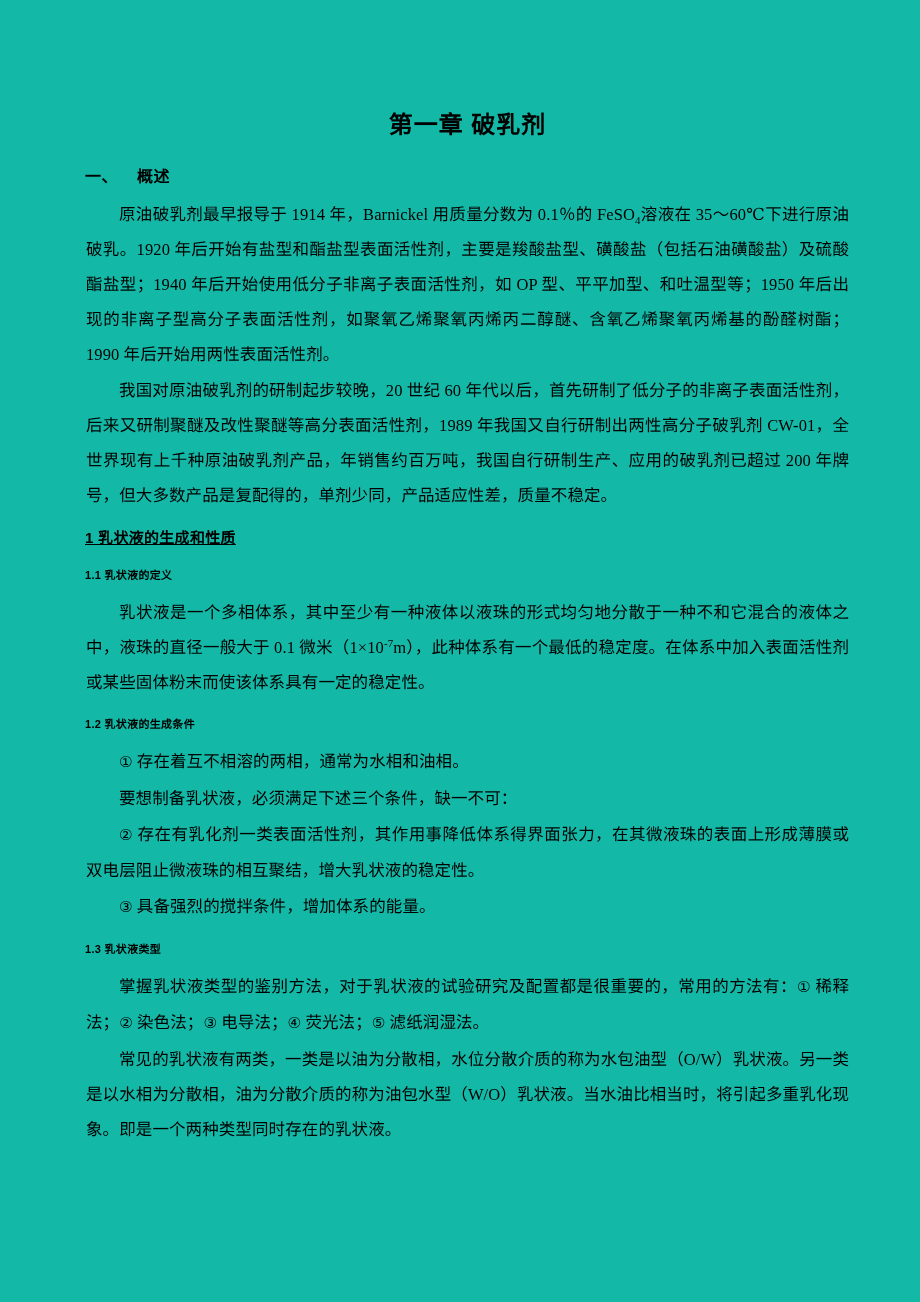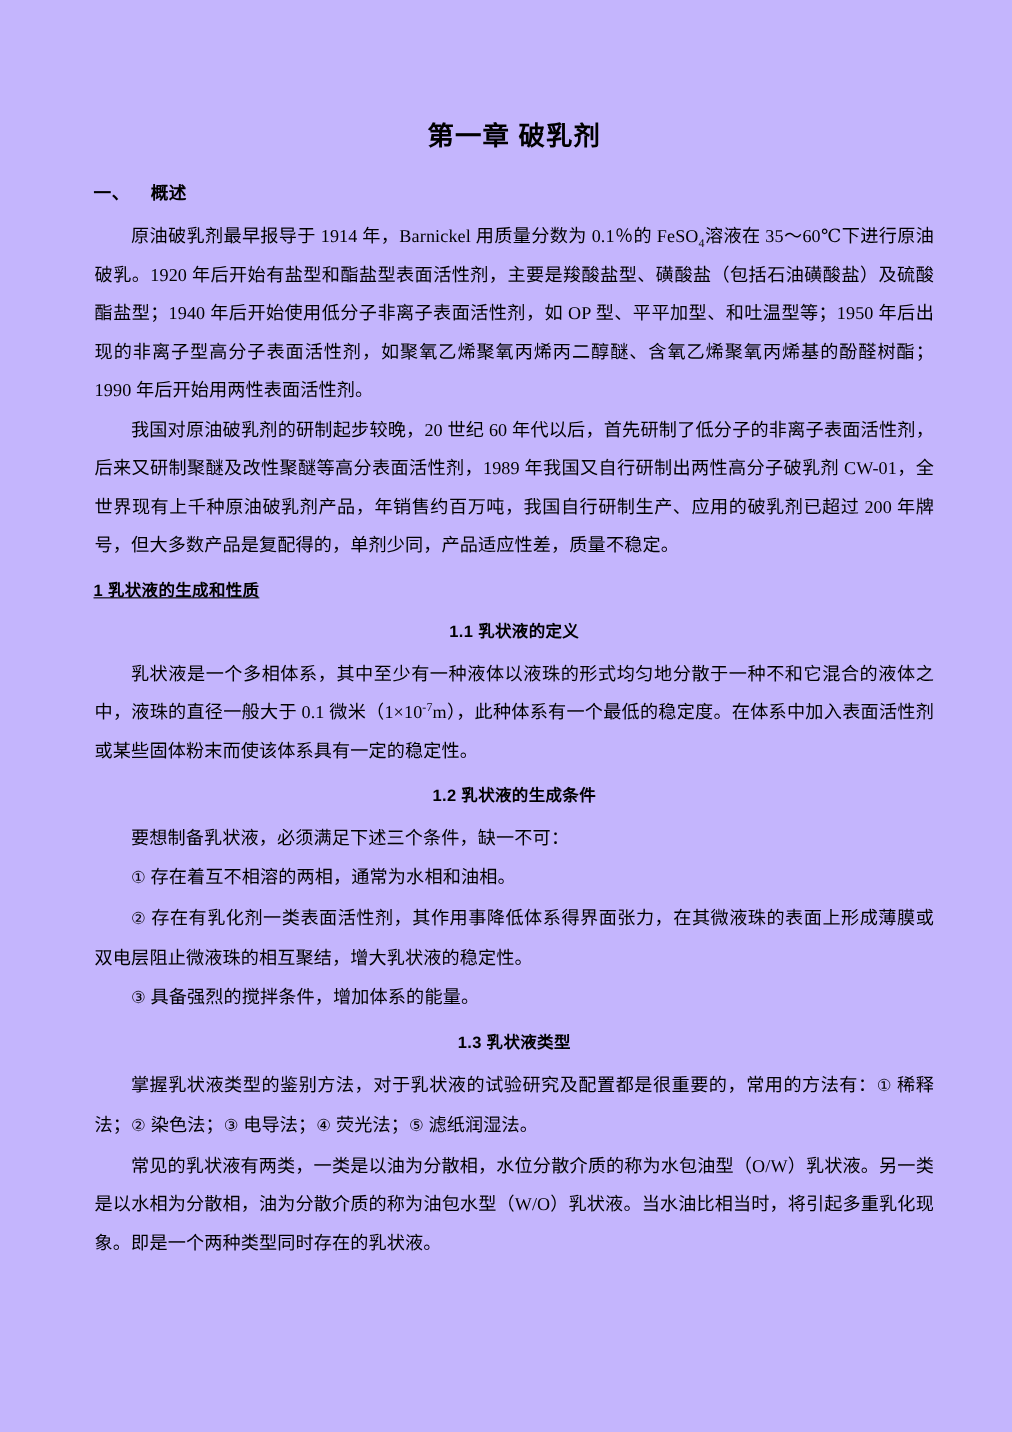--- a/index.html
+++ b/index.html
@@ -11,21 +11,21 @@
   body {
     font-family: "Liberation Serif", "DejaVu Serif", serif;
     color: #000000;
     -webkit-font-smoothing: antialiased;
   }
   .page {
     position: relative;
     width: 920px;
     height: 1302px;
     margin: 0 auto;
-    background: #c4b5fd;
+    background: #14b8a6;
     overflow: hidden;
     box-sizing: border-box;
   }
   .content {
     position: absolute;
     left: 85px;
     top: 0;
     width: 765px;
   }
   
@@ -67,25 +67,24 @@
     font-weight: bold;
     font-size: 15px;
     line-height: 26px;
     margin: 12px 0 0 0;
     letter-spacing: 0.3px;
     text-decoration: underline;
   }
   .h-3 {
     font-family: "Liberation Sans", "DejaVu Sans", sans-serif;
     font-weight: bold;
-    font-size: 15px;
+    font-size: 11px;
     line-height: 26px;
     margin: 11px 0 0 0;
     letter-spacing: 0.3px;
-    text-align: center;
   }
   
   p.body {
     font-size: 16.5px;
     line-height: 35px;
     margin: 1px;
     text-align: justify;
     text-justify: inter-ideograph;
     text-indent: 2em;
     letter-spacing: 0.1px;
@@ -125,23 +124,23 @@
     <h3 class="h-3">1.1 乳状液的定义</h3>
 
     <div class="gap-s"></div>
 
     <p class="body"><span>乳状液是一个多相体系，其中至少有一种液体以液珠的形式均匀地分散于一种不和它混合的液体之中，液珠的直径一般大于 0.1 微米（1×10</span><sup>-7</sup><span>m），此种体系有一个最低的稳定度。在体系中加入表面活性剂或某些固体粉末而使该体系具有一定的稳定性。</span></p>
 
     <h3 class="h-3">1.2 乳状液的生成条件</h3>
 
     <div class="gap-s"></div>
 
+    <p class="body"><span class="circled">①</span>&nbsp;<span>存在着互不相溶的两相，通常为水相和油相。</span></p>
+
     <p class="body">要想制备乳状液，必须满足下述三个条件，缺一不可：</p>
-
-    <p class="body"><span class="circled">①</span>&nbsp;<span>存在着互不相溶的两相，通常为水相和油相。</span></p>
 
     <p class="body"><span class="circled">②</span>&nbsp;<span>存在有乳化剂一类表面活性剂，其作用事降低体系得界面张力，在其微液珠的表面上形成薄膜或双电层阻止微液珠的相互聚结，增大乳状液的稳定性。</span></p>
 
     <p class="body"><span class="circled">③</span>&nbsp;<span>具备强烈的搅拌条件，增加体系的能量。</span></p>
 
     <h3 class="h-3">1.3 乳状液类型</h3>
 
     <div class="gap-s"></div>
 
     <p class="body"><span>掌握乳状液类型的鉴别方法，对于乳状液的试验研究及配置都是很重要的，常用的方法有：</span><span class="circled">①</span>&nbsp;<span>稀释法；</span><span class="circled">②</span>&nbsp;<span>染色法；</span><span class="circled">③</span>&nbsp;<span>电导法；</span><span class="circled">④</span>&nbsp;<span>荧光法；</span><span class="circled">⑤</span>&nbsp;<span>滤纸润湿法。</span></p>

